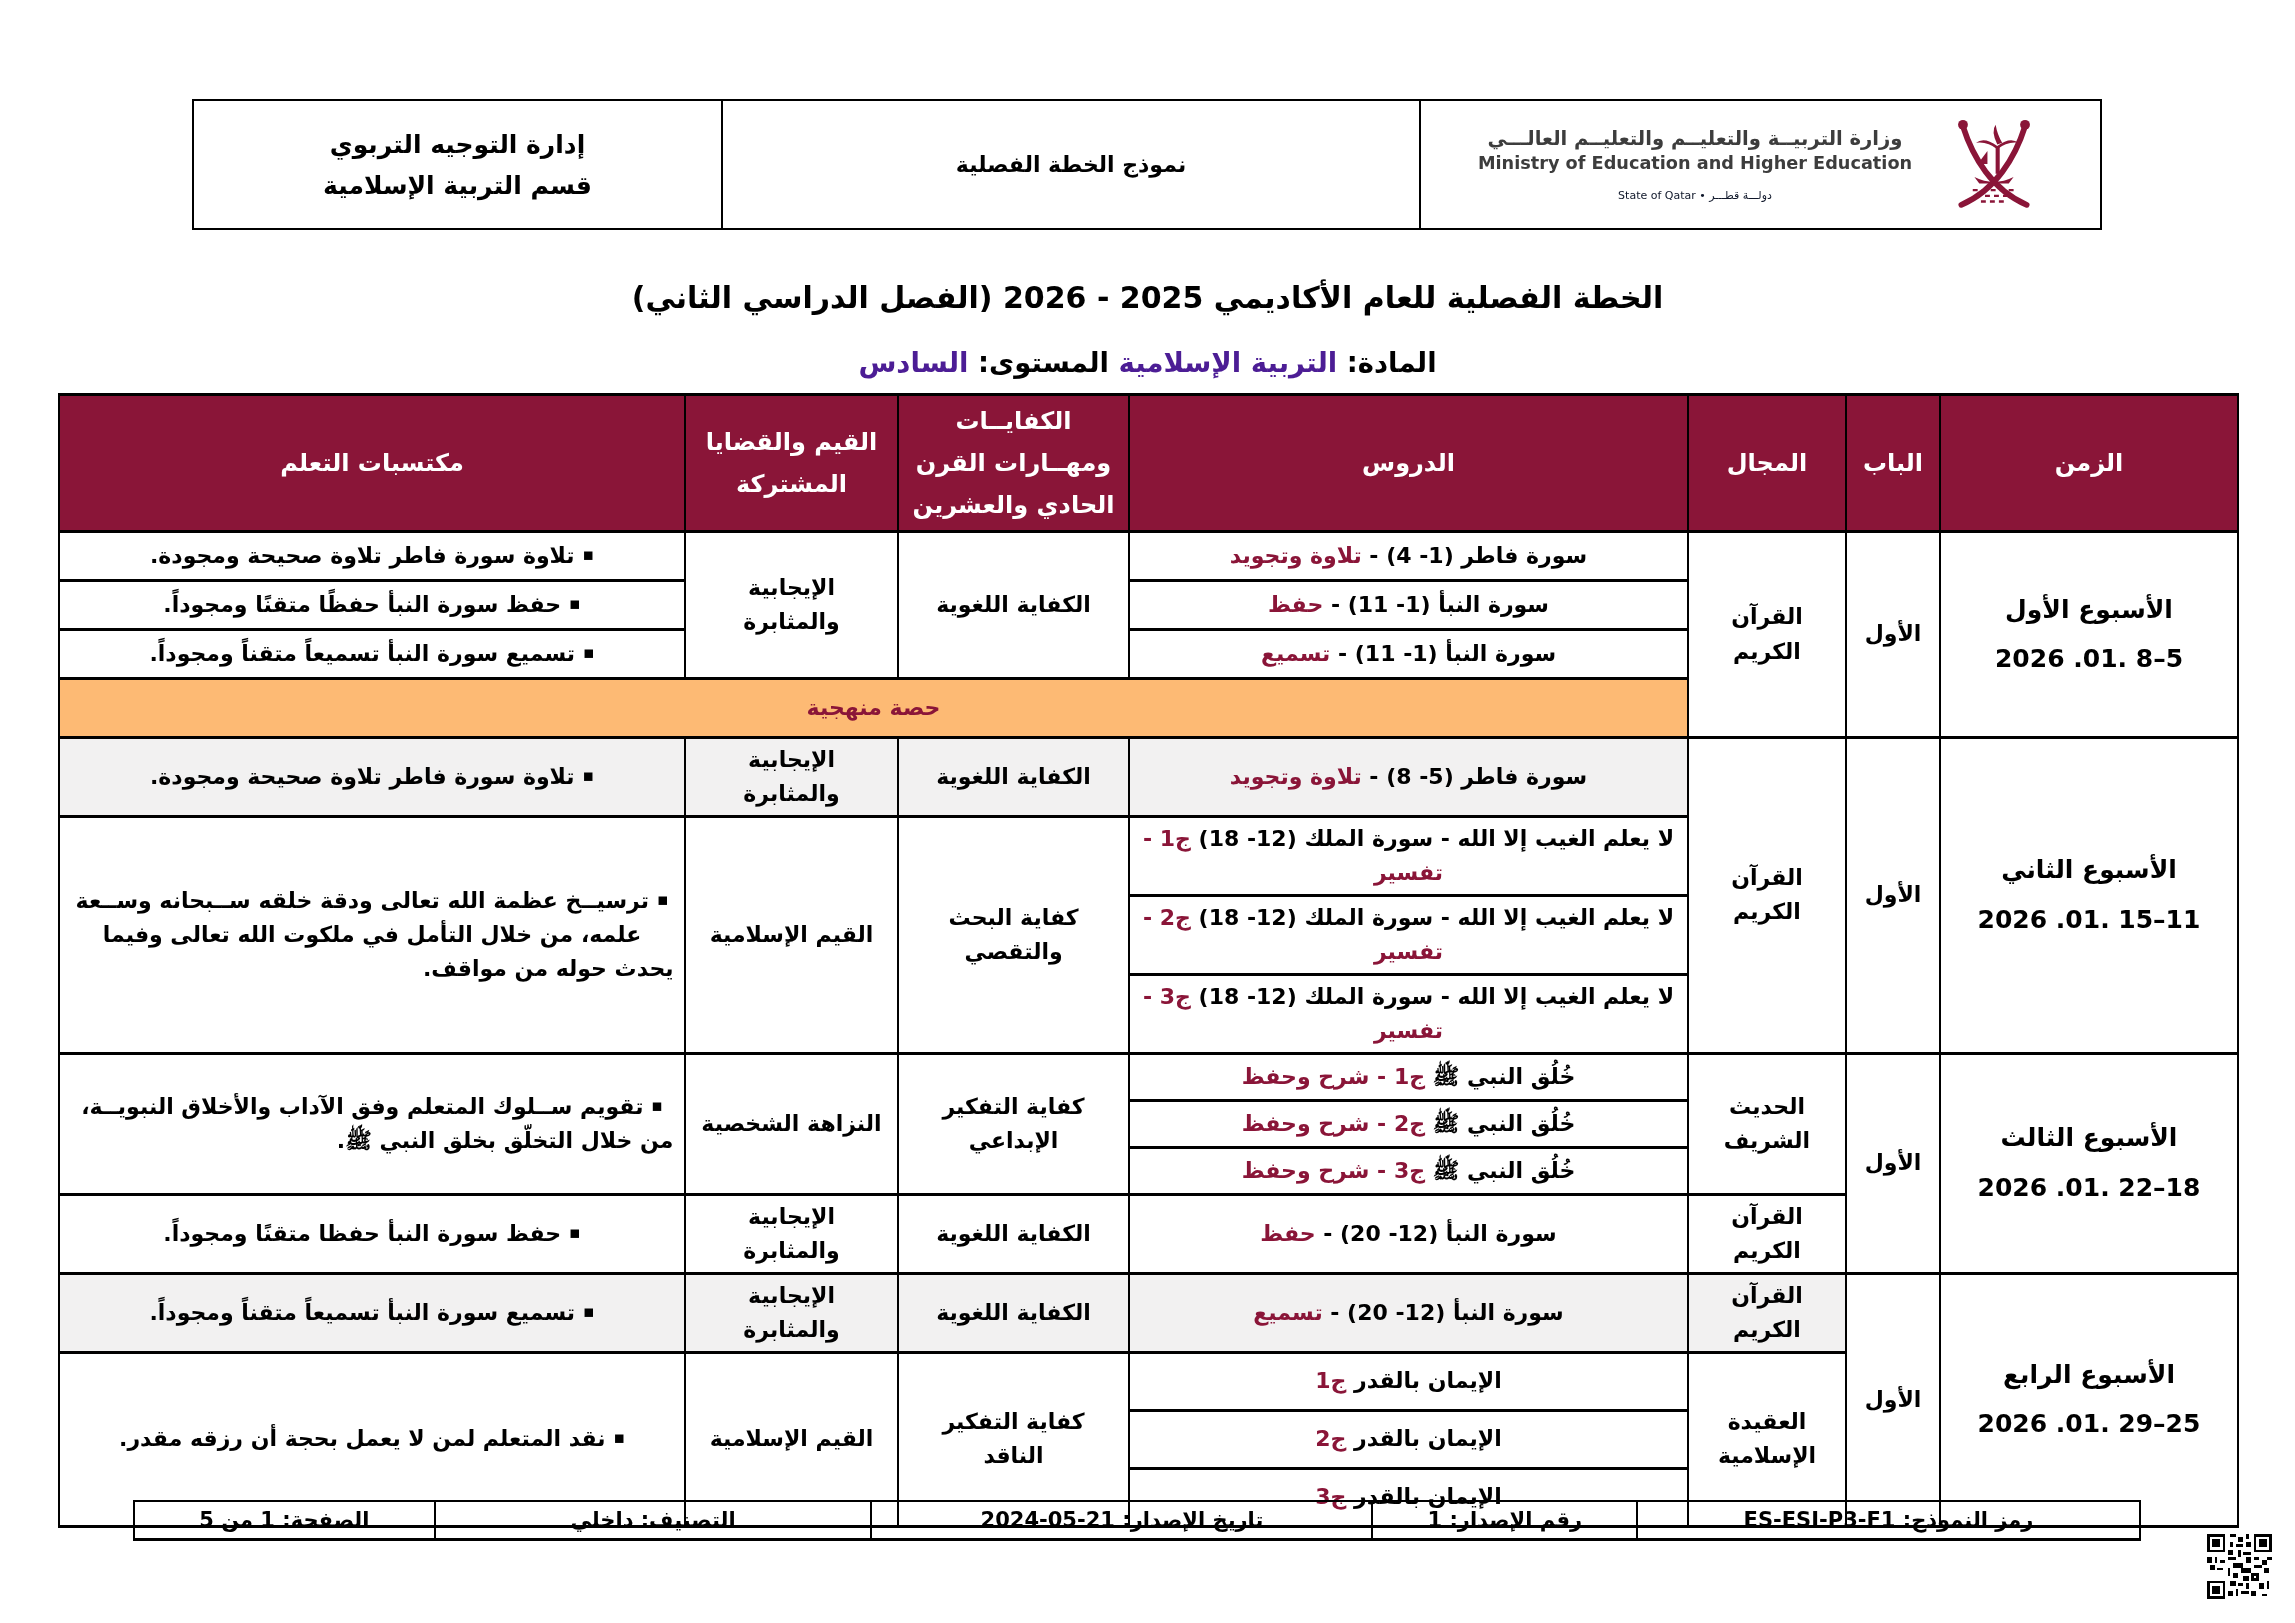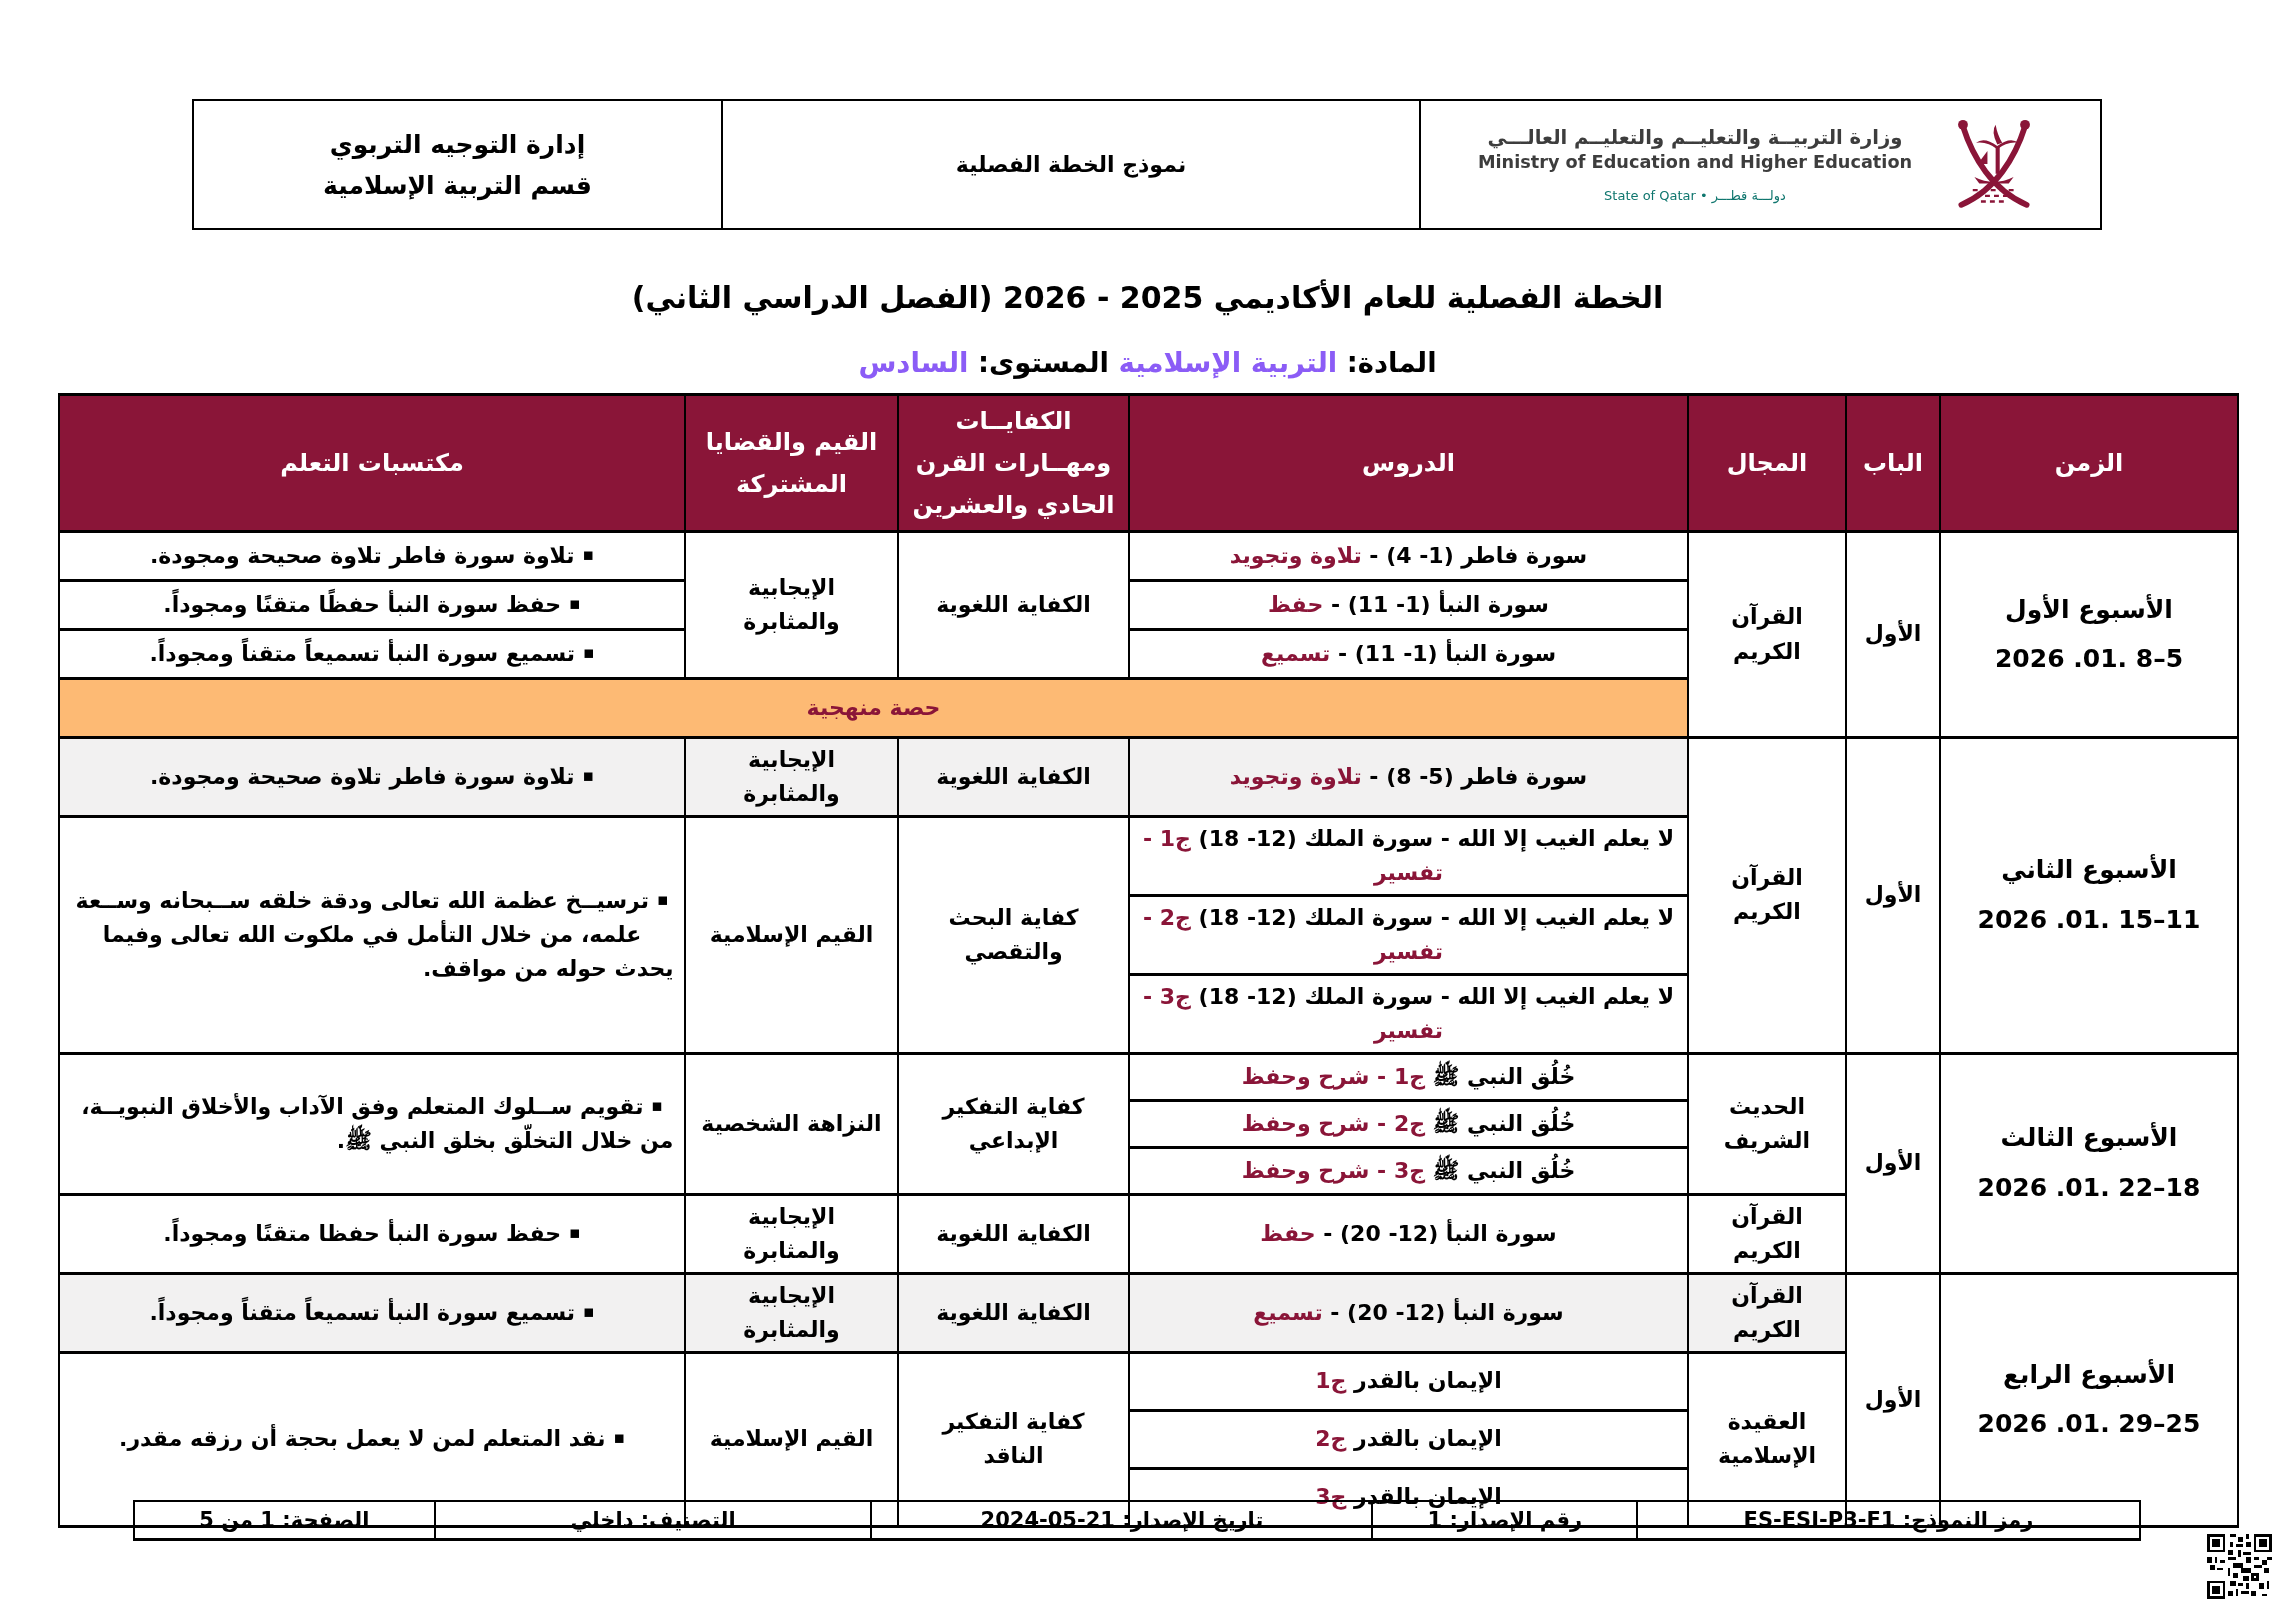--- a/index.html
+++ b/index.html
@@ -10,28 +10,28 @@
   #hdr{position:absolute;left:192px;top:99px;width:1910px;height:131px;
        border:2px solid #000;display:flex;box-sizing:border-box;}
   .hcell{display:flex;align-items:center;justify-content:center;box-sizing:border-box;}
   .hcell-ministry{width:679px;}
   .hcell-form{width:700px;border-left:2px solid #000;border-right:2px solid #000;font-size:22px;font-weight:bold;}
   .hcell-dept{flex:1;flex-direction:column;gap:12px;font-size:25px;font-weight:bold;}
   .ministry-wrap{display:flex;align-items:center;gap:33px;}
   .ministry-text{text-align:center;color:#3d3d3d;}
   .ministry-ar{font-size:19.6px;font-weight:bold;}
   .ministry-en{font-size:17.7px;font-weight:bold;margin-top:2.6px;}
-  .ministry-state{font-size:13px;margin-top:16px;color:#0f766e;}
+  .ministry-state{font-size:11px;margin-top:16px;color:#0f172a;}
 
   
   .title1{position:absolute;top:280px;left:0;width:100%;text-align:center;
           font-size:30px;font-weight:bold;}
   .title2{position:absolute;top:346px;left:0;width:100%;text-align:center;
           font-size:27.5px;font-weight:bold;}
-  .maroon{color:#8b5cf6;}
+  .maroon{color:#4c1d95;}
 
   
   #plan{position:absolute;left:58px;top:393px;width:2179px;border-collapse:collapse;
         table-layout:fixed;border:2.6px solid #000;}
   #plan th,#plan td{border:2px solid #000;border-top-width:3.3px;border-bottom-width:3.3px;
         font-weight:bold;text-align:center;vertical-align:middle;
         padding:3.9px 10.5px;box-sizing:border-box;}
   #plan thead th{background:#8A1538;color:#fff;font-size:24px;line-height:1.75;
         border-bottom-width:3.3px;}
   #plan td{font-size:22px;line-height:1.55;margin-left:15px;}

